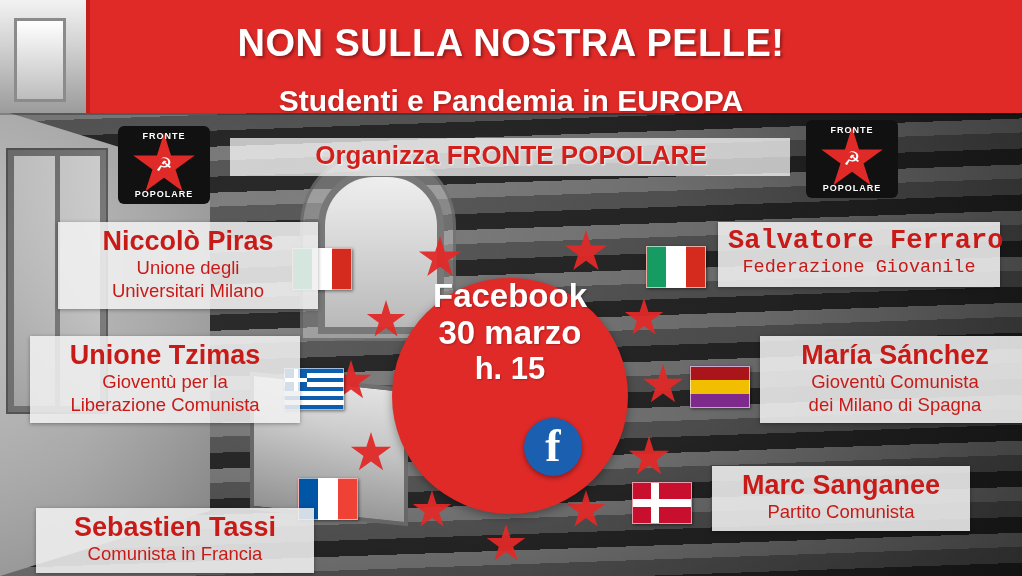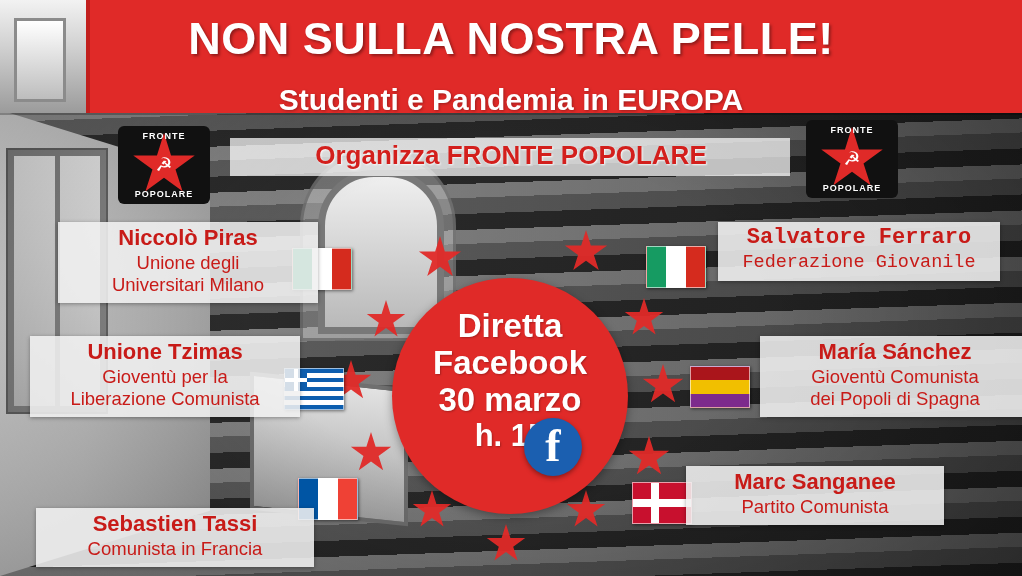--- a/index.html
+++ b/index.html
@@ -88,24 +88,24 @@
   
   .header {
     position: absolute;
     left: 0; top: 0;
     width: 1022px; height: 113px;
     background: #e02a28;
     text-align: center;
     box-shadow: 0 2px 0 rgba(0,0,0,0.25);
   }
   .header .title {
-    margin: 4px;
+    margin: 12px;
     padding-top: 12px;
     color: #ffffff;
-    font-size: 45px;
+    font-size: 38px;
     font-weight: bold;
     letter-spacing: 0.5px;
     line-height: 1;
     text-shadow: 2px 2px 3px rgba(0,0,0,0.35);
     font-family: "Liberation Sans", sans-serif;
   }
   .header .subtitle {
     margin: 16px;
     padding-top: 8px;
     color: #ffffff;
@@ -193,39 +193,39 @@
   
   .card {
     position: absolute;
     background: rgba(240,240,240,0.88);
     padding: 4px 10px 8px 10px;
     text-align: center;
     box-shadow: 0 1px 4px rgba(0,0,0,0.35);
   }
   .card .name {
     color: #c81b18;
-    font-size: 22px;
+    font-size: 27px;
     font-weight: bold;
     line-height: 1.12;
     white-space: nowrap;
   }
   .card .org {
     color: #c81b18;
     font-size: 18.5px;
     line-height: 1.15;
     margin-top: 1px;
   }
   .card.right-al { text-align: center; }
 
   .card.c1 { left: 58px;  top: 222px;  width: 240px; }
   .card.c2 { left: 30px;  top: 336px;  width: 250px; }
   .card.c3 { left: 36px;  top: 466px;  width: 258px; margin-top: 42px; }
   .card.c4 { left: 718px; top: 222px;  width: 262px; font-family: Liberation Mono, monospace; }
   .card.c5 { left: 760px; top: 336px;  width: 250px; }
-  .card.c6 { left: 686px; top: 466px;  width: 238px; }
+  .card.c6 { left: 712px; top: 466px;  width: 238px; }
 
   
   .flag {
     position: absolute;
     width: 58px; height: 40px;
     box-shadow: 1px 1px 3px rgba(0,0,0,0.5);
     border: 1px solid rgba(255,255,255,0.6);
   }
   .flag-it { background: linear-gradient(90deg, #169b62 0 33.3%, #ffffff 33.3% 66.6%, #d52b1e 66.6% 100%); }
   .flag-gr {
@@ -343,21 +343,20 @@
   <div class="star" style="left:624px; top:298px; width:40px; height:40px;"></div>
   <div class="star" style="left:330px; top:360px; width:42px; height:42px;"></div>
   <div class="star" style="left:642px; top:364px; width:42px; height:42px;"></div>
   <div class="star" style="left:350px; top:432px; width:42px; height:42px;"></div>
   <div class="star" style="left:628px; top:436px; width:42px; height:42px;"></div>
   <div class="star" style="left:412px; top:490px; width:40px; height:40px;"></div>
   <div class="star" style="left:566px; top:490px; width:40px; height:40px;"></div>
   <div class="star" style="left:486px; top:524px; width:40px; height:40px;"></div>
 
   <div class="circle">
-    <div class="line l1">Diretta</div>
     <div class="line l2">Facebook</div>
     <div class="line l3">30 marzo</div>
     <div class="line l4">h. 15</div>
   </div>
   <div class="fb">f</div>
 
   <div class="flag flag-it f1"></div>
   <div class="flag flag-gr f2">
       <span class="cross-h"></span>
       <span class="cross-v"></span>
@@ -388,21 +387,21 @@
   </div>
 
   <div class="card c4 right-al">
     <div class="name">Salvatore Ferraro</div>
     <div class="org">Federazione Giovanile</div>
   </div>
 
   <div class="card c5 right-al">
     <div class="name">María Sánchez</div>
     <div class="org">Gioventù Comunista</div>
-    <div class="org">dei Popoli di  Spagna</div>
+    <div class="org">dei Milano di  Spagna</div>
   </div>
 
   <div class="card c6 right-al">
     <div class="name">Marc Sanganee</div>
     <div class="org">Partito Comunista</div>
   </div>
 
 </div>
 
 </body></html>

